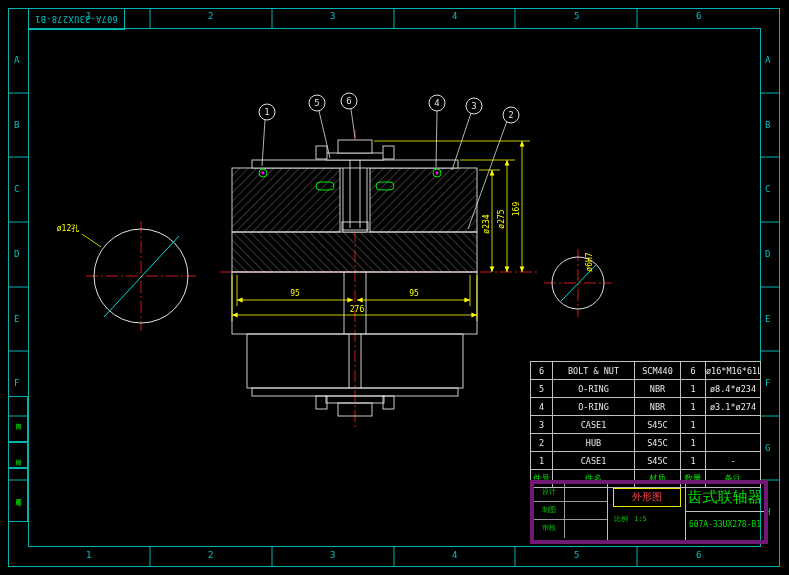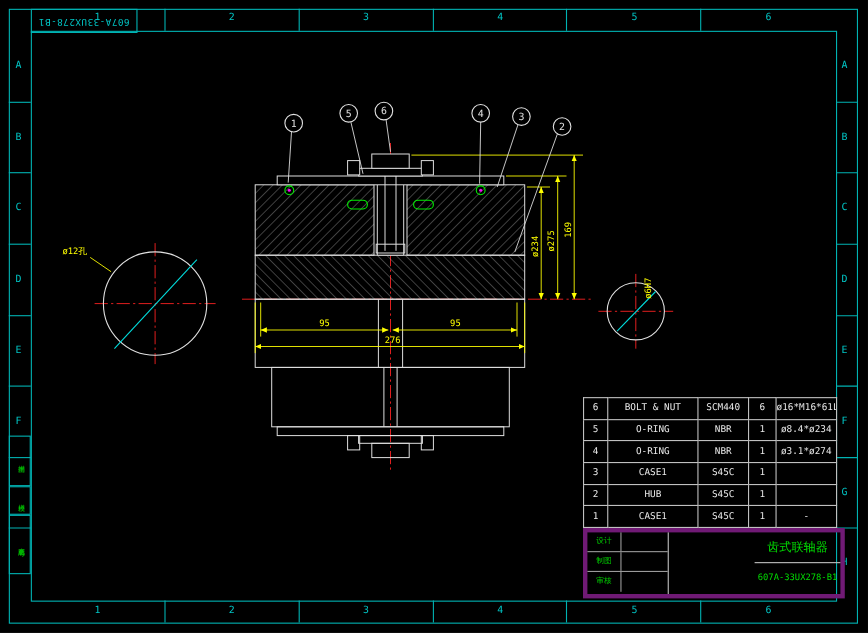--- a/index.html
+++ b/index.html
@@ -25,21 +25,21 @@
   .tb-left{left:0;width:74px;border-right:1px solid #c0c0c0;}
   .sgr{height:18px;border-bottom:1px solid #9a9a9a;display:flex;box-sizing:border-box;}
   .sgr .lab{width:30px;border-right:1px solid #9a9a9a;color:#00cc00;font-size:7px;line-height:17px;text-align:center;}
   .sgr .fill{flex:1;}
   .tb-mid{left:74px;width:78px;border-right:1px solid #c0c0c0;}
   .viewbox{position:absolute;left:5px;top:4px;width:66px;height:17px;border:1px solid #e8e800;
            color:#ff4242;font-size:10px;line-height:16px;text-align:center;}
   .scale{position:absolute;left:6px;top:30px;color:#00cc00;font-size:7px;}
   .scale b{color:#00cc00;font-weight:normal;margin-left:6px;}
   .tb-right{left:152px;width:78px;}
-  .pname{height:28px;border-bottom:1px solid #c0c0c0;color:#00dd00;font-size:11px;line-height:27px;text-align:center;box-sizing:border-box;}
+  .pname{height:28px;border-bottom:1px solid #c0c0c0;color:#00dd00;font-size:15px;line-height:27px;text-align:center;box-sizing:border-box;}
   .pnum{height:27px;color:#00dd00;font-size:8px;line-height:26px;text-align:center;}
   
   .strip{position:absolute;left:8px;width:20px;border:1px solid #00b3b3;box-sizing:border-box;
          color:#00cc00;font-size:6px;writing-mode:vertical-rl;text-orientation:upright;
          display:flex;align-items:center;justify-content:center;letter-spacing:1px;}
 </style>
 </head>
 <body>
 
 <div class="canvas">
@@ -286,38 +286,51 @@
       <td>1</td>
       <td></td>
     </tr>
     <tr>
       <td>1</td>
       <td>CASE1</td>
       <td>S45C</td>
       <td>1</td>
       <td>-</td>
     </tr>
+    <tr class="hdr">
+      <td>件号</td>
+      <td>件名</td>
+      <td>材质</td>
+      <td>数量</td>
+      <td>备注</td>
+    </tr>
   </tbody>
     </table>
 
   <div class="tb">
     <div class="col tb-left">
       <div class="sgr">
         <div class="lab">设计</div>
           <div class="fill"></div>
       </div>
       <div class="sgr">
         <div class="lab">制图</div>
           <div class="fill"></div>
       </div>
       <div class="sgr" style="border-bottom:none">
         <div class="lab">审核</div>
           <div class="fill"></div>
       </div>
     </div>
+    <div class="col tb-mid">
+      <div class="viewbox">外形图</div>
+      <div class="scale">
+        <span>比例</span><b>1:5</b>
+      </div>
+    </div>
     <div class="col tb-right">
       <div class="pname">齿式联轴器</div>
       <div class="pnum">607A-33UX278-B1</div>
     </div>
   </div>
 
   <div class="strip" style="top:396px;height:46px">描图</div>
   <div class="strip" style="top:442px;height:26px">描校</div>
   <div class="strip" style="top:468px;height:54px">底图总号</div>
 

